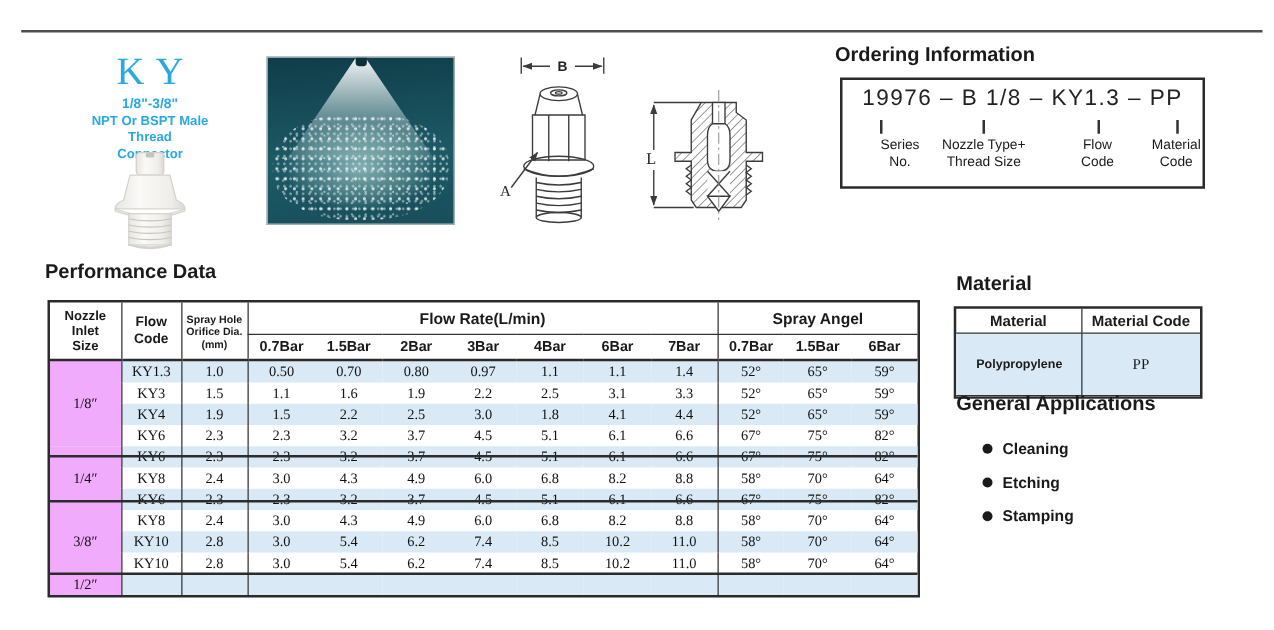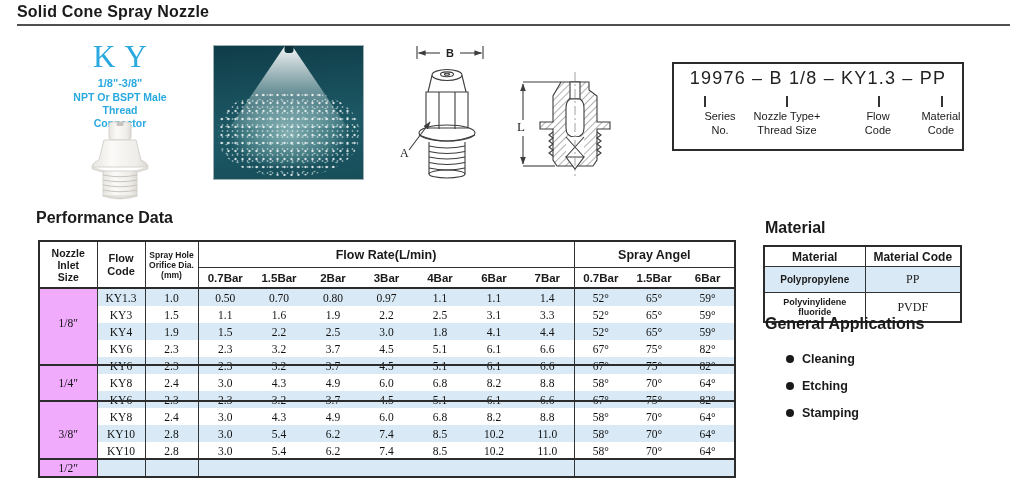--- a/index.html
+++ b/index.html
@@ -66,40 +66,39 @@
   td.c-orifice{border-right:1.4px solid #333;}
   td.c-flowlast{border-right:1.4px solid #333;}
   tr.alt td:not(.c-inlet){background-color:#d9eaf6;}
   .h-divider{position:absolute;left:0;width:100%;height:2px;background:#2c2c2c;}
 
   
   .material-title{left:765px;top:219px;font-size:16px;font-weight:bold;}
   .material-table-wrap{left:763px;top:245px;border:2px solid #2b2b2b;background:#fff;}
   #material-table{border-collapse:collapse;table-layout:fixed;width:195px;}
   #material-table th{font-size:12px;font-weight:bold;height:19px;border-bottom:1.4px solid #333;padding:0;}
-  #material-table td{text-align:center;height:17px;padding:4px;}
+  #material-table td{text-align:center;height:17px;padding:16px;}
   #material-table .mcol1{border-right:1.4px solid #333;}
   #material-table tr.mat-blue td{background:#d9eaf6;}
   #material-table tr.mat-row1 td{border-bottom:1.4px solid #333;}
   .mat-name{font-size:10px;font-weight:bold;}
   .mat-name-small{font-size:9px;font-weight:bold;}
   .mat-code{font-family:"Liberation Serif",serif;font-size:12px;}
 
   
   .apps-title{left:765px;top:315px;font-size:16px;font-weight:bold;}
   .app-item{position:absolute;left:786px;display:flex;align-items:center;gap:8px;}
   .bullet-dot{width:8px;height:8px;border-radius:50%;background:#1a1a1a;flex:0 0 auto;}
   .app-label{font-size:12.5px;font-weight:600;color:#1a1a1a;}
 </style>
 </head>
 <body>
 
 <div id="canvas">
 
-  <div class="abs page-title">Solid Cone Spray Nozzle</div>
   <div class="abs title-rule"></div>
 
   <div class="abs ky-block">
     <div class="ky-logo">KY</div>
     <div class="ky-size">1/8"-3/8"</div>
     <div class="ky-line">NPT Or  BSPT Male Thread</div>
     <div class="ky-line">Connector</div>
   </div>
 
   <svg class="abs" style="left:88px;top:120px" width="64" height="84" viewBox="0 0 64 84">
@@ -184,20 +183,21 @@
       <path d="M57,51 Q53,53.5 53,60 V80 Q53,89 62,89 Q71,89 71,80 V60 Q71,53.5 67,51 Z" fill="#fff"></path>
       <rect x="53" y="89" width="18" height="20" fill="#fff" stroke="none"></rect>
       <line x1="53" y1="89" x2="71" y2="109"></line>
         <line x1="71" y1="89" x2="53" y2="109"></line>
       <path d="M53,109 H71 L62,121 Z" fill="#fff"></path>
       <line x1="62" y1="24" x2="62" y2="128" stroke="#8a8a8a" stroke-width=".8" stroke-dasharray="9 3 2 3"></line>
     </g>
     <text x="4" y="83" font-size="13" fill="#222" font-family="Liberation Serif,serif">L</text>
   </svg>
 
+  <div class="abs ordering-title">Ordering Information</div>
   <div class="abs ordering-box">
     <div class="ordering-code">19976 – B 1/8 – KY1.3 – PP</div>
     <div class="tick" style="left:30px"></div>
     <div class="tick" style="left:112px"></div>
     <div class="tick" style="left:204px"></div>
     <div class="tick" style="left:267px"></div>
     <div class="seg-label" style="left:15px;width:62px">
       <div>Series</div>
         <div>No.</div>
     </div>
@@ -442,24 +442,20 @@
         <tr>
           <th class="mcol1">Material</th>
           <th>Material Code</th>
         </tr>
       </thead>
       <tbody>
         <tr class="mat-blue mat-row1">
           <td class="mcol1 mat-name">Polypropylene</td>
           <td class="mat-code">PP</td>
         </tr>
-        <tr>
-          <td class="mcol1 mat-name-small">Polyvinylidene fluoride</td>
-          <td class="mat-code">PVDF</td>
-        </tr>
       </tbody>
     </table>
   </div>
 
   <div class="abs apps-title">General Applications</div>
   <div class="app-item" style="top:352px">
     <span class="bullet-dot"></span>
     <span class="app-label">Cleaning</span>
   </div>
   <div class="app-item" style="top:379px">

